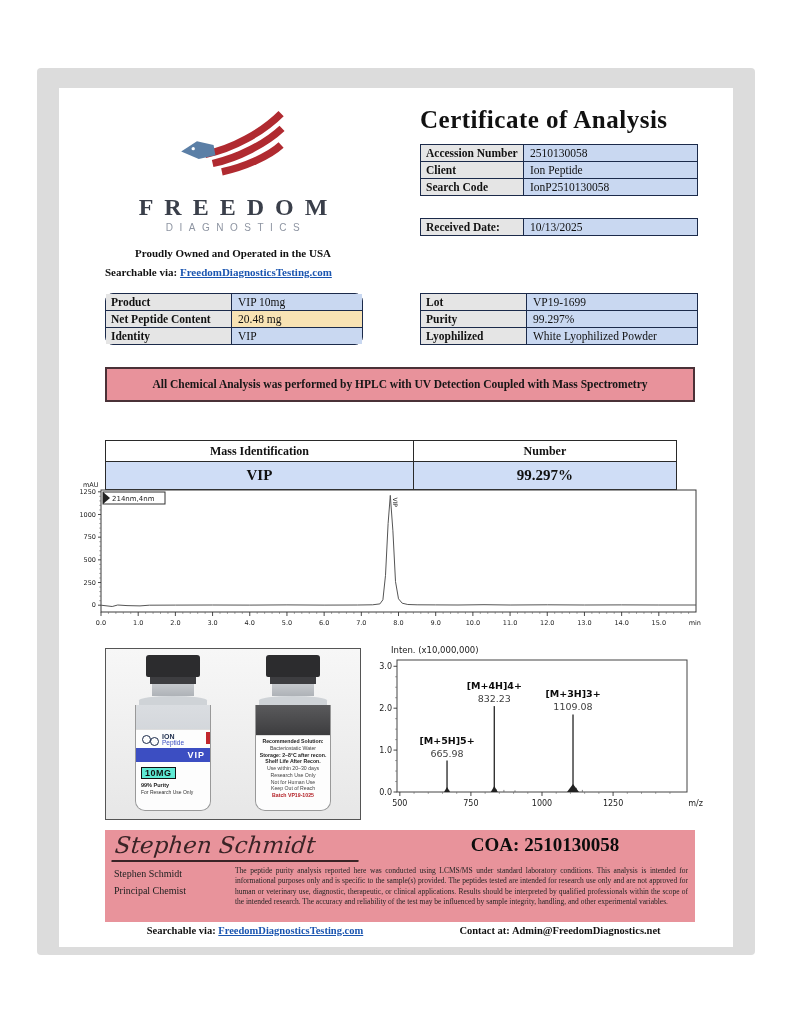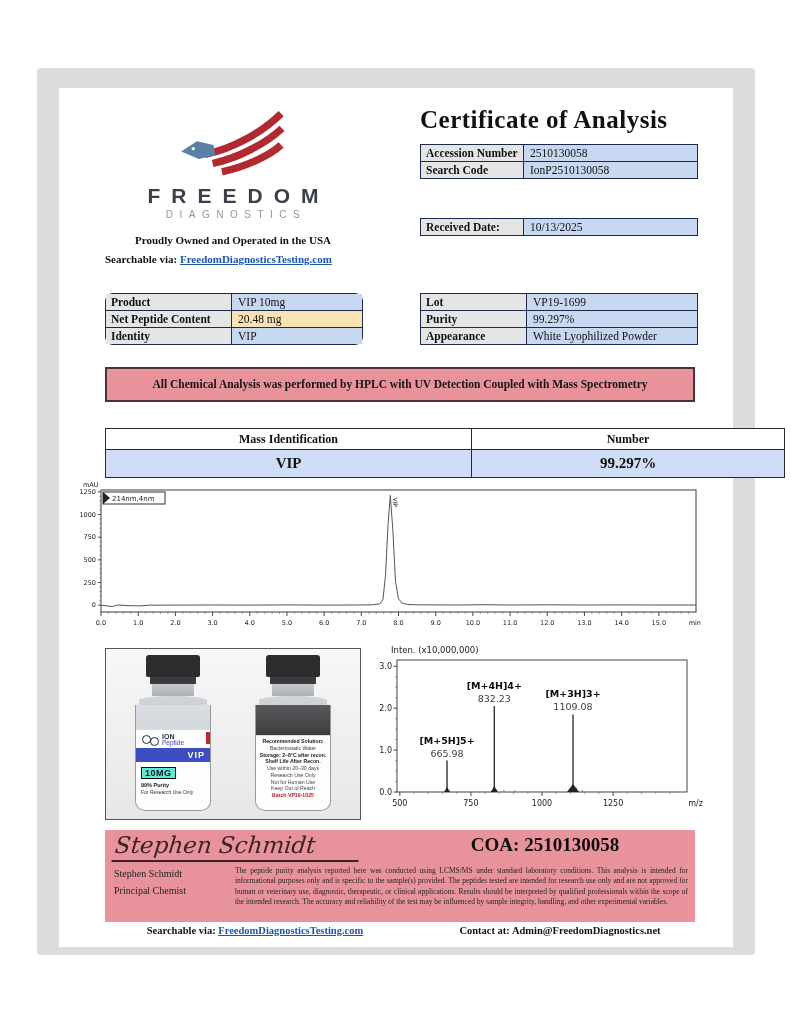--- a/index.html
+++ b/index.html
@@ -6,21 +6,21 @@
   body{width:791px;height:1024px;background:#ffffff;position:relative;overflow:hidden;
        font-family:"Liberation Serif",serif;color:#111;}
   .page-shadow{position:absolute;left:37px;top:68px;width:718px;height:887px;background:#dcdcdc;border-radius:4px;}
   .page{position:absolute;left:59px;top:88px;width:674px;height:859px;background:#ffffff;}
 
   
   .cert-title{position:absolute;left:361px;top:18px;width:276px;text-align:left;
               font-size:25px;font-weight:bold;letter-spacing:.5px;}
   .logo-area{position:absolute;left:46px;top:20px;width:256px;text-align:center;}
   .logo-area svg{display:block;margin:0 auto;}
-  .wordmark{margin-top:2px;font-family:Liberation Sans, sans-serif;font-size:21px;font-weight:bold;
+  .wordmark{margin-top:12px;font-family:Liberation Serif, serif;font-size:24px;font-weight:bold;
             letter-spacing:11px;color:#3a3f4a;white-space:nowrap;text-indent:11px;}
   .subtext{margin-top:1px;font-family:"Liberation Sans",sans-serif;font-size:10px;
            letter-spacing:6.5px;color:#8e95a2;text-indent:6px;}
   .tagline{margin-top:14px;font-size:11px;font-weight:bold;}
   .search-line{margin-top:7px;text-align:left;font-size:11px;font-weight:bold;}
   .link{color:#1a55b0;text-decoration:underline;cursor:pointer;}
 
   
   .dtable{position:absolute;border:1px solid #1b2a4a;}
   .dtable .trow{display:flex;border-bottom:1px solid #1b2a4a;}
@@ -37,21 +37,21 @@
   .product-table .cell-l{width:126px;}
   .lot-table{left:361px;top:205px;width:276px;}
   .lot-table .cell-l{width:106px;}
 
   
   .banner{position:absolute;left:46px;top:279px;width:586px;height:31px;background:#e8929b;
           border:2px solid #4a3137;text-align:center;line-height:31px;
           font-size:11.5px;font-weight:bold;color:#161616;}
 
   
-  .mass-table{position:absolute;left:46px;top:340px;width:680px;border:1px solid #2a2a2a;box-sizing:border-box;}
+  .mass-table{position:absolute;left:46px;top:352px;width:572px;border:1px solid #2a2a2a;box-sizing:border-box;}
   .mass-table .mrow{display:flex;}
   .mass-table .mhead{border-bottom:1px solid #2a2a2a;}
   .mc{box-sizing:border-box;text-align:center;}
   .mc1{width:54%;border-right:1px solid #2a2a2a;}
   .mc2{width:46%;}
   .mhead .mc{background:#fff;font-weight:bold;font-size:12px;line-height:20px;height:20px;}
   .mdata .mc{background:#cfddf6;font-weight:bold;font-size:15px;line-height:27px;height:27px;}
 
   
   .chrom-wrap{position:absolute;left:11px;top:390px;width:632px;height:154px;}
@@ -132,20 +132,24 @@
   </div>
 
   <div class="cert-title">Certificate of Analysis</div>
 
   <div class="dtable acc-table">
     <div class="trow">
       <div class="cell-l">Accession Number</div>
       <div class="cell-v">2510130058</div>
     </div>
     <div class="trow">
+      <div class="cell-l">Client</div>
+      <div class="cell-v">Ion Peptide</div>
+    </div>
+    <div class="trow">
       <div class="cell-l">Search Code</div>
       <div class="cell-v">IonP2510130058</div>
     </div>
   </div>
 
   <div class="dtable date-table">
     <div class="trow">
       <div class="cell-l">Received Date:</div>
       <div class="cell-v">10/13/2025</div>
     </div>
@@ -169,21 +173,21 @@
   <div class="dtable lot-table">
     <div class="trow">
       <div class="cell-l">Lot</div>
       <div class="cell-v">VP19-1699</div>
     </div>
     <div class="trow">
       <div class="cell-l">Purity</div>
       <div class="cell-v">99.297%</div>
     </div>
     <div class="trow">
-      <div class="cell-l">Appearance</div>
+      <div class="cell-l">Lyophilized</div>
       <div class="cell-v">White Lyophilized Powder</div>
     </div>
   </div>
 
   <div class="banner">All Chemical Analysis was performed by HPLC with UV Detection Coupled with Mass Spectrometry</div>
 
   <div class="mass-table">
     <div class="mrow mhead">
       <div class="mc mc1">Mass Identification</div>
       <div class="mc mc2">Number</div>

